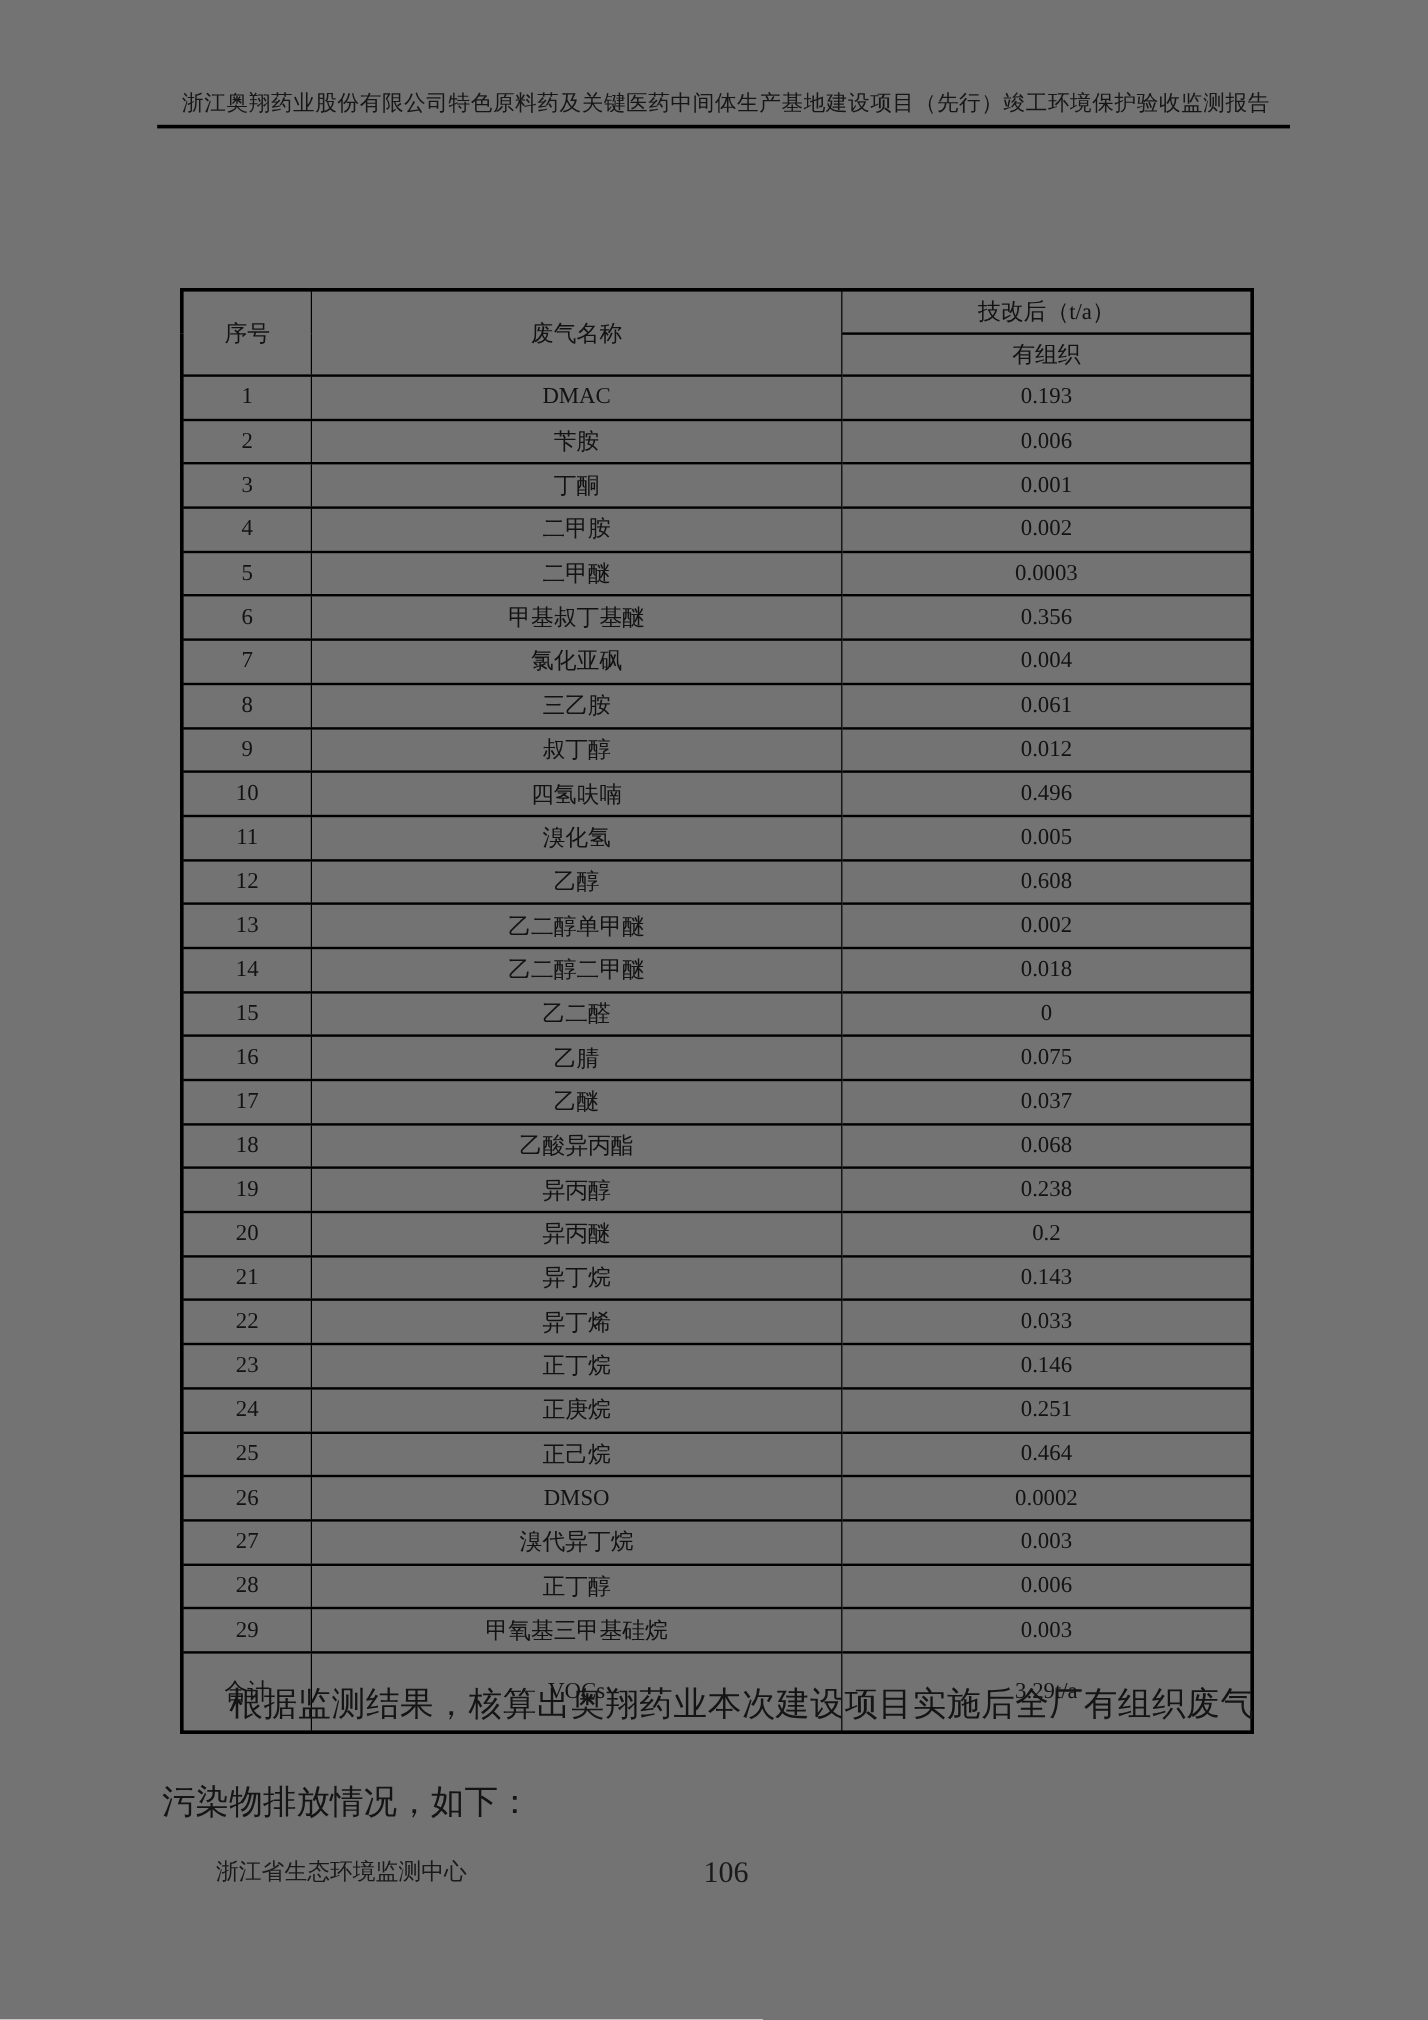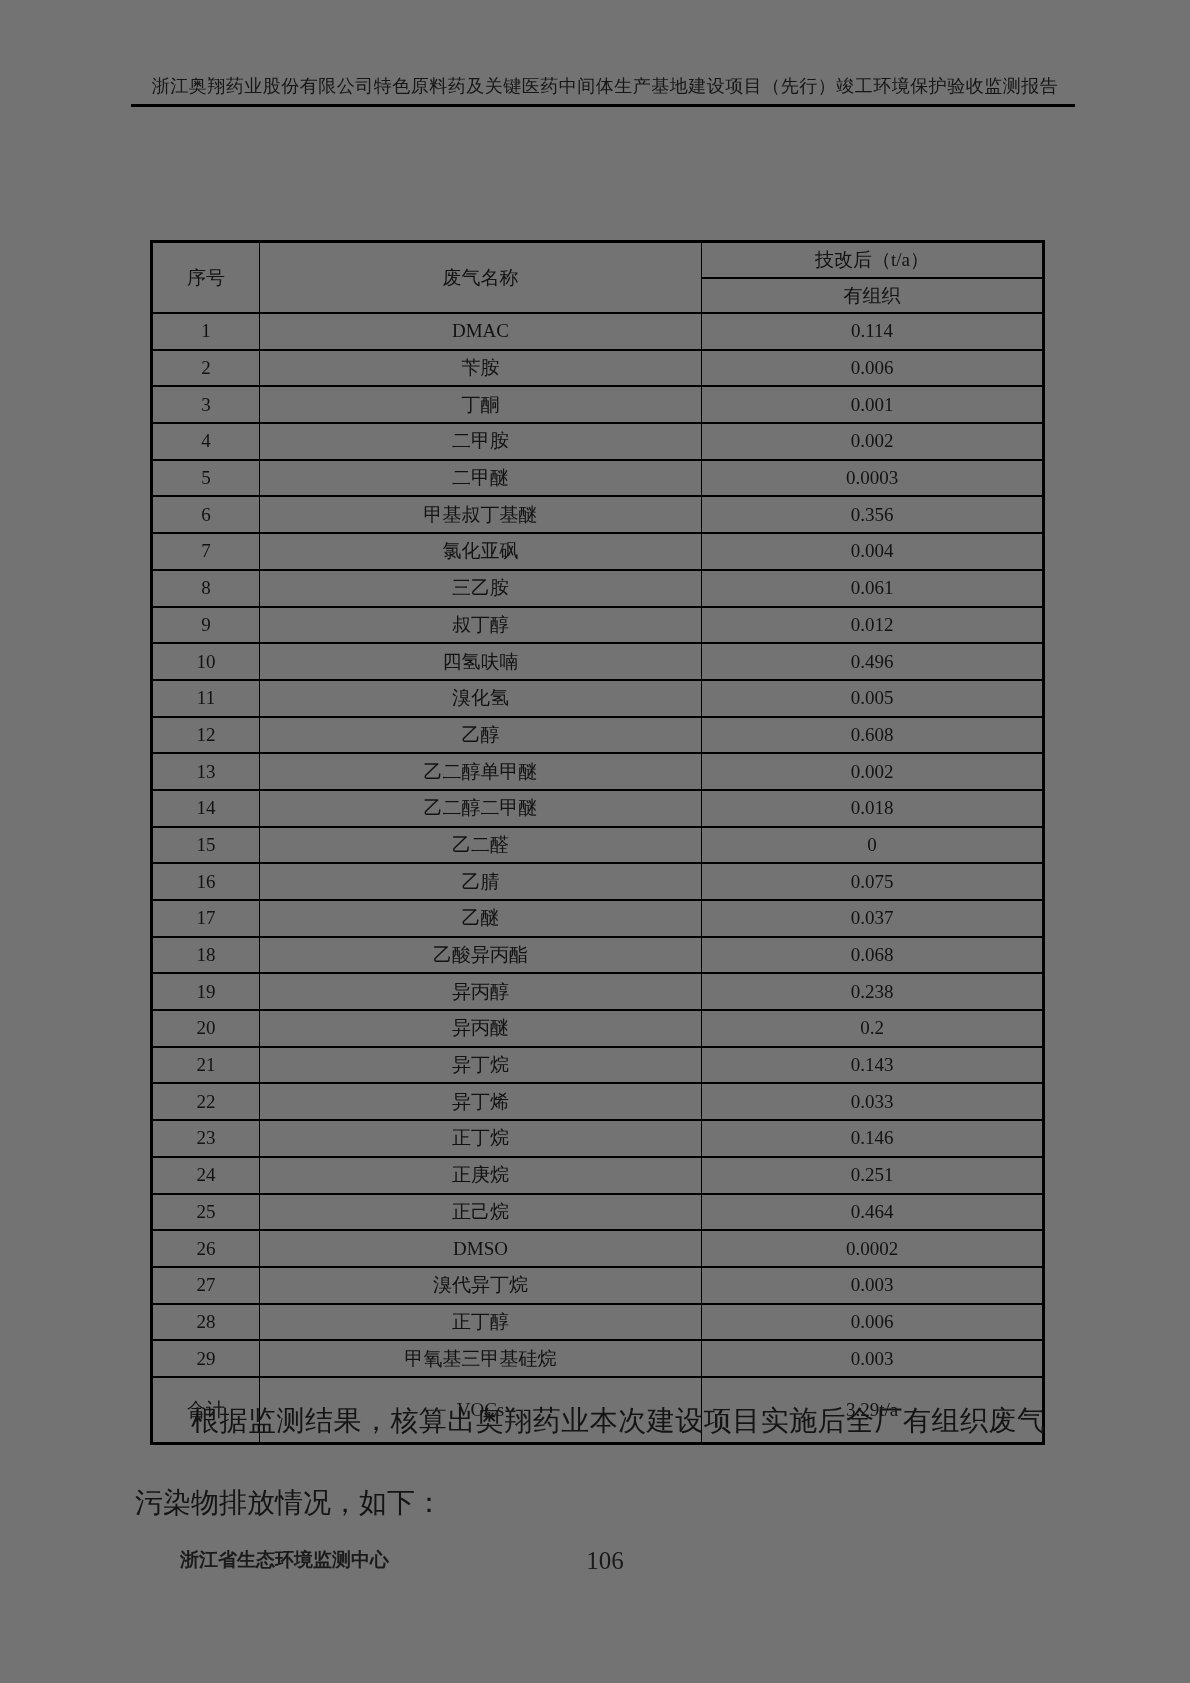--- a/index.html
+++ b/index.html
@@ -75,21 +75,20 @@
     text-justify: inter-ideograph;
     text-indent: 56px;
     color: #141414;
   }
   .footer-org {
     position: absolute;
     top: 1547px; left: 180px;
     font-size: 19px;
     color: #1a1a1a;
     white-space: nowrap;
-    font-weight: bold;
   }
   .page-number {
     position: absolute;
     top: 1547px; left: 135px; width: 940px;
     text-align: center;
     font-size: 25px;
     color: #1a1a1a;
   }
 </style>
 </head>
@@ -115,21 +114,21 @@
         <td class="group-cell">技改后（t/a）</td>
       </tr>
       <tr class="h2">
         <td>有组织</td>
       </tr>
     </thead>
     <tbody>
         <tr class="data-row">
           <td>1</td>
           <td>DMAC</td>
-          <td>0.114</td>
+          <td>0.193</td>
         </tr>
         <tr class="data-row">
           <td>2</td>
           <td>苄胺</td>
           <td>0.006</td>
         </tr>
         <tr class="data-row">
           <td>3</td>
           <td>丁酮</td>
           <td>0.001</td>

